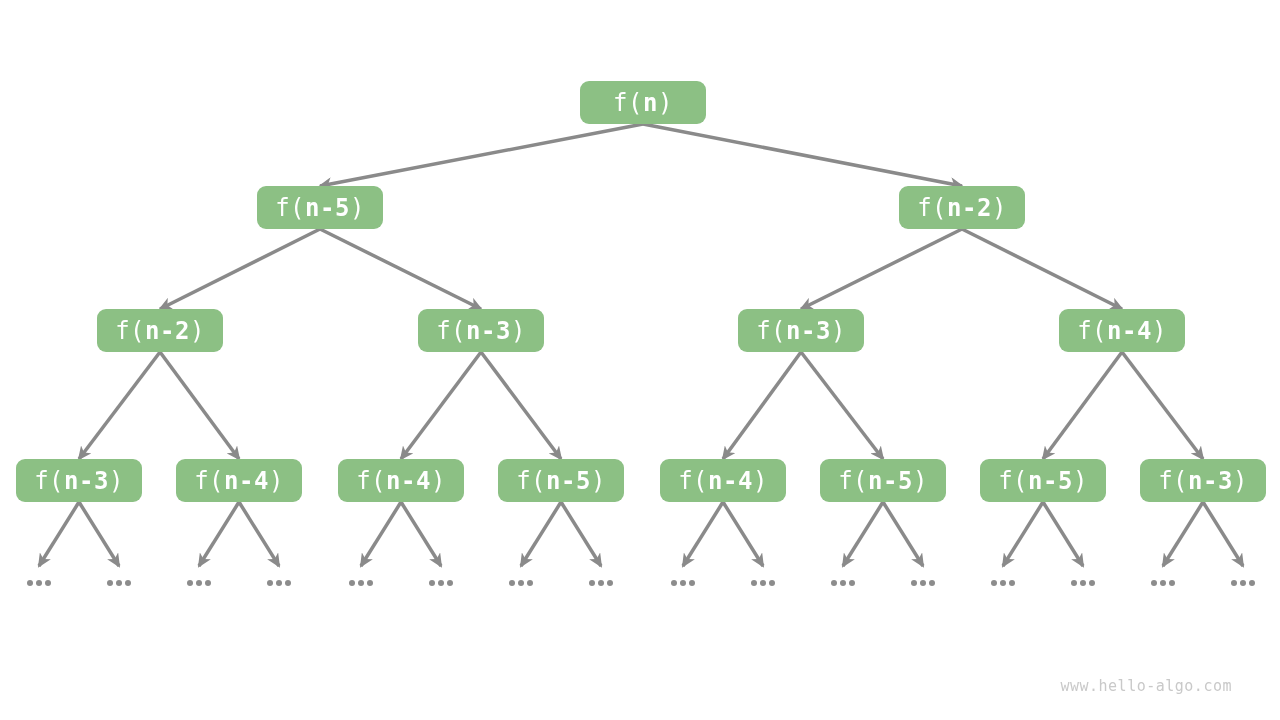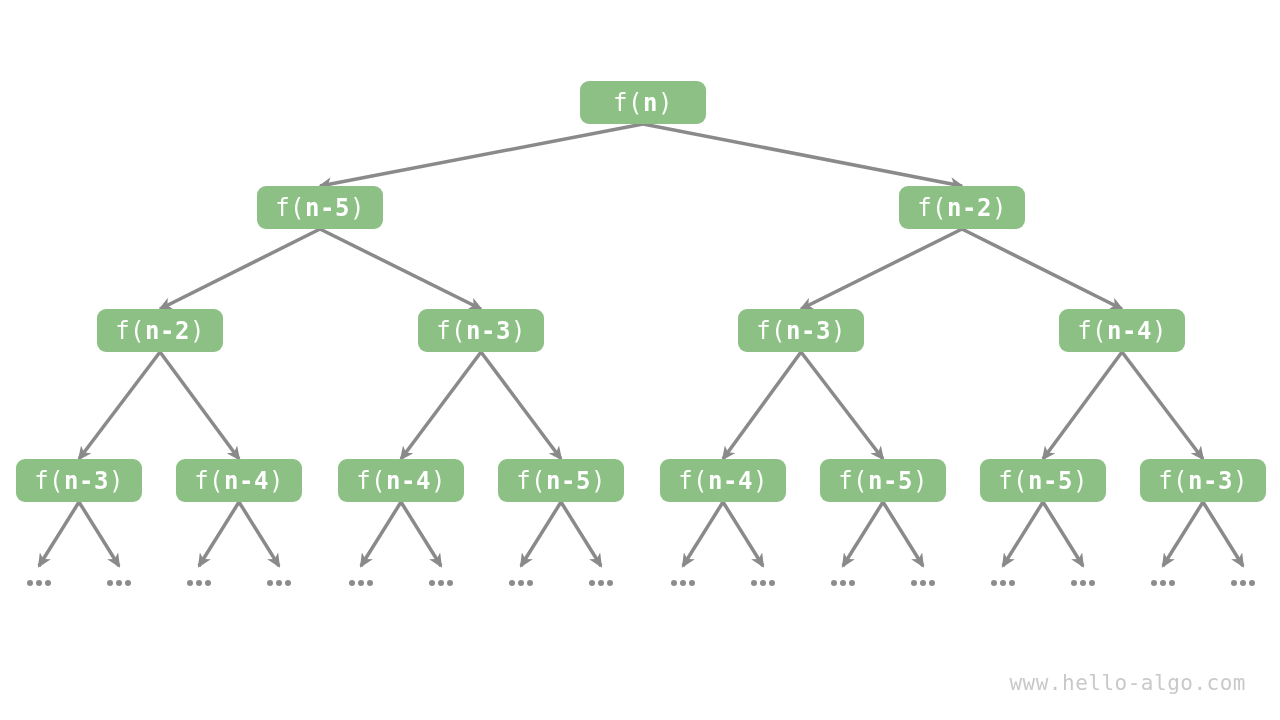--- a/index.html
+++ b/index.html
@@ -30,23 +30,23 @@
     letter-spacing: 0.5px;
     white-space: nowrap;
     display: flex;
     align-items: center;
     justify-content: center;
     font-weight: 400;
   }
   .node b { font-weight: 700; }
   .watermark {
     position: absolute;
-    right: 34px;
+    right: 48px;
     bottom: 25px;
-    font-size: 21px;
+    font-size: 15px;
     letter-spacing: 0.5px;
   }
 </style>
 </head>
 <body>
 
 <div id="canvas">
   <svg id="edges" width="1280" height="720" viewBox="0 0 1280 720">
       <defs>
         <marker id="ah" markerUnits="userSpaceOnUse" markerWidth="15" markerHeight="13" refX="12" refY="6.5" orient="auto">

